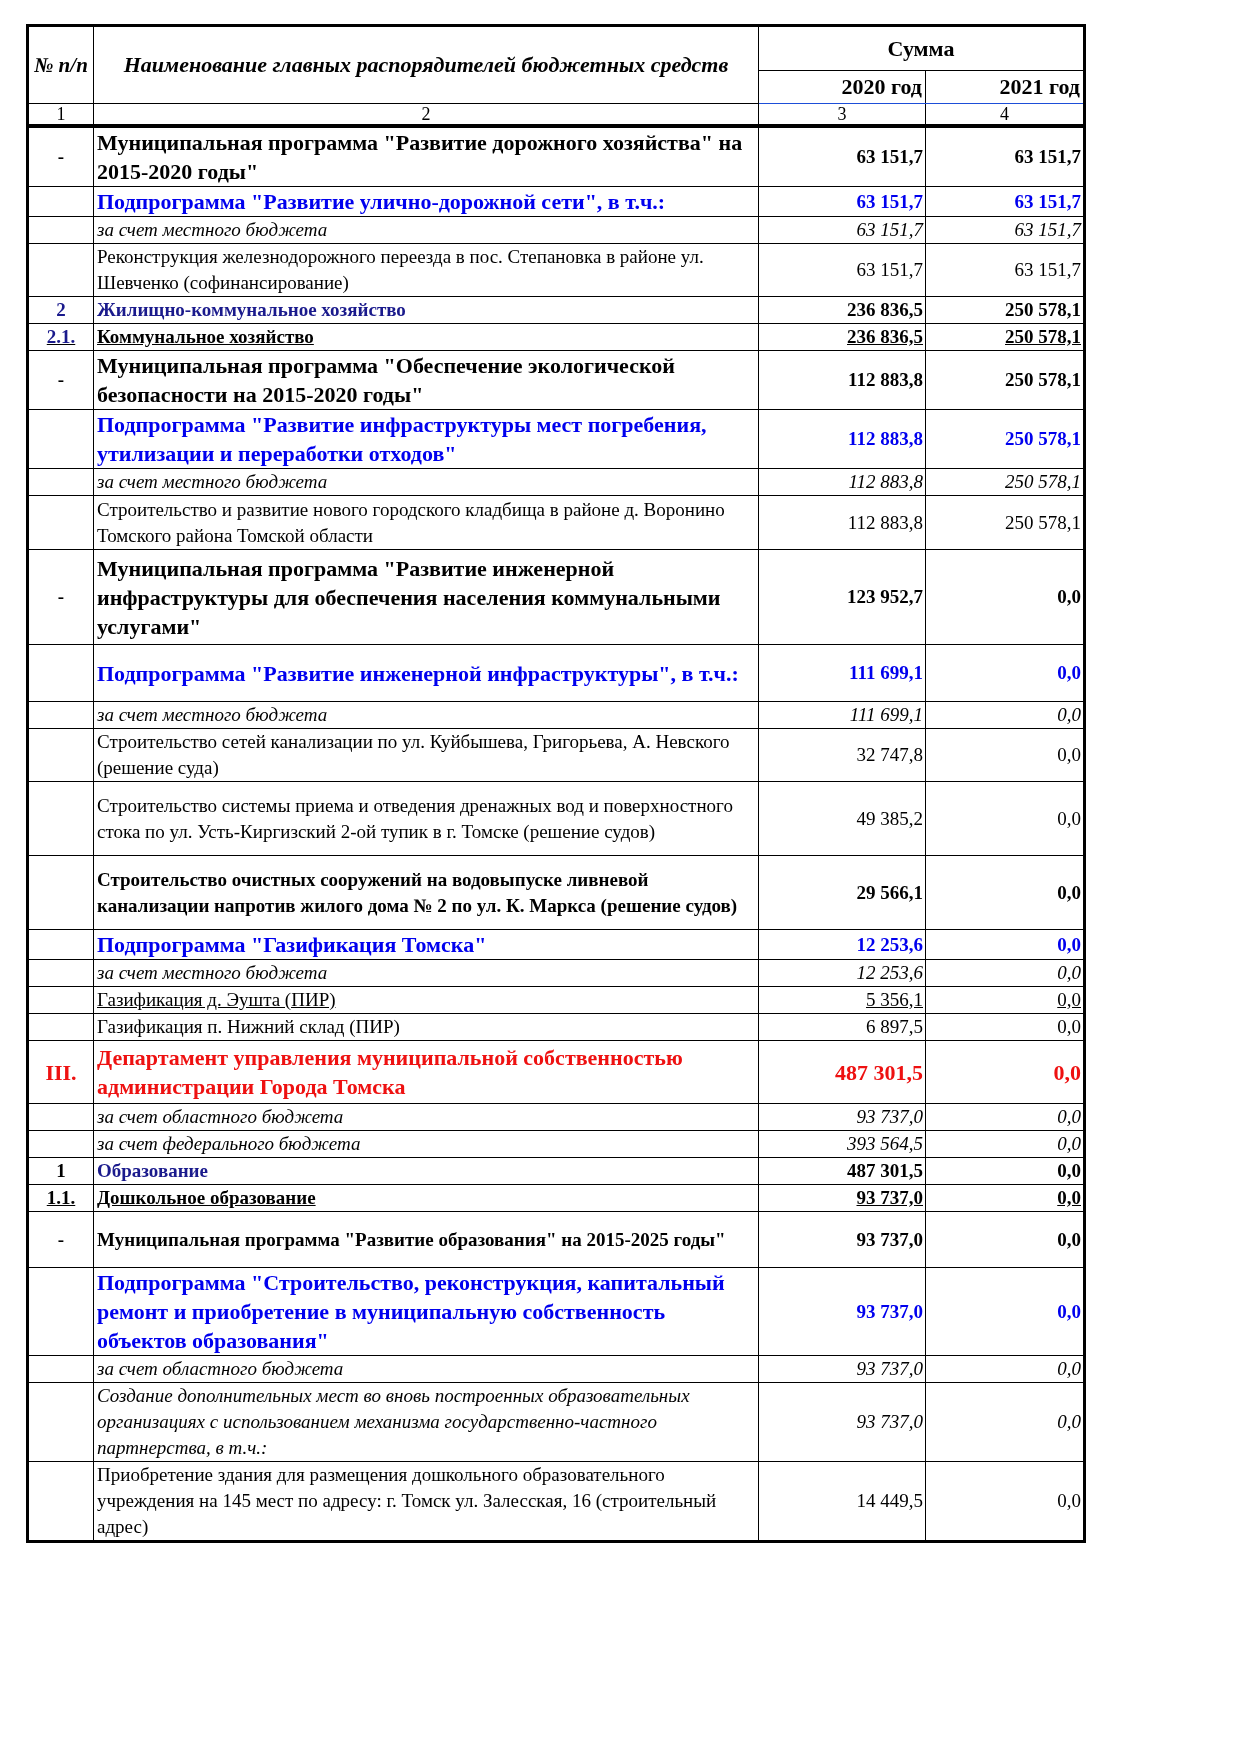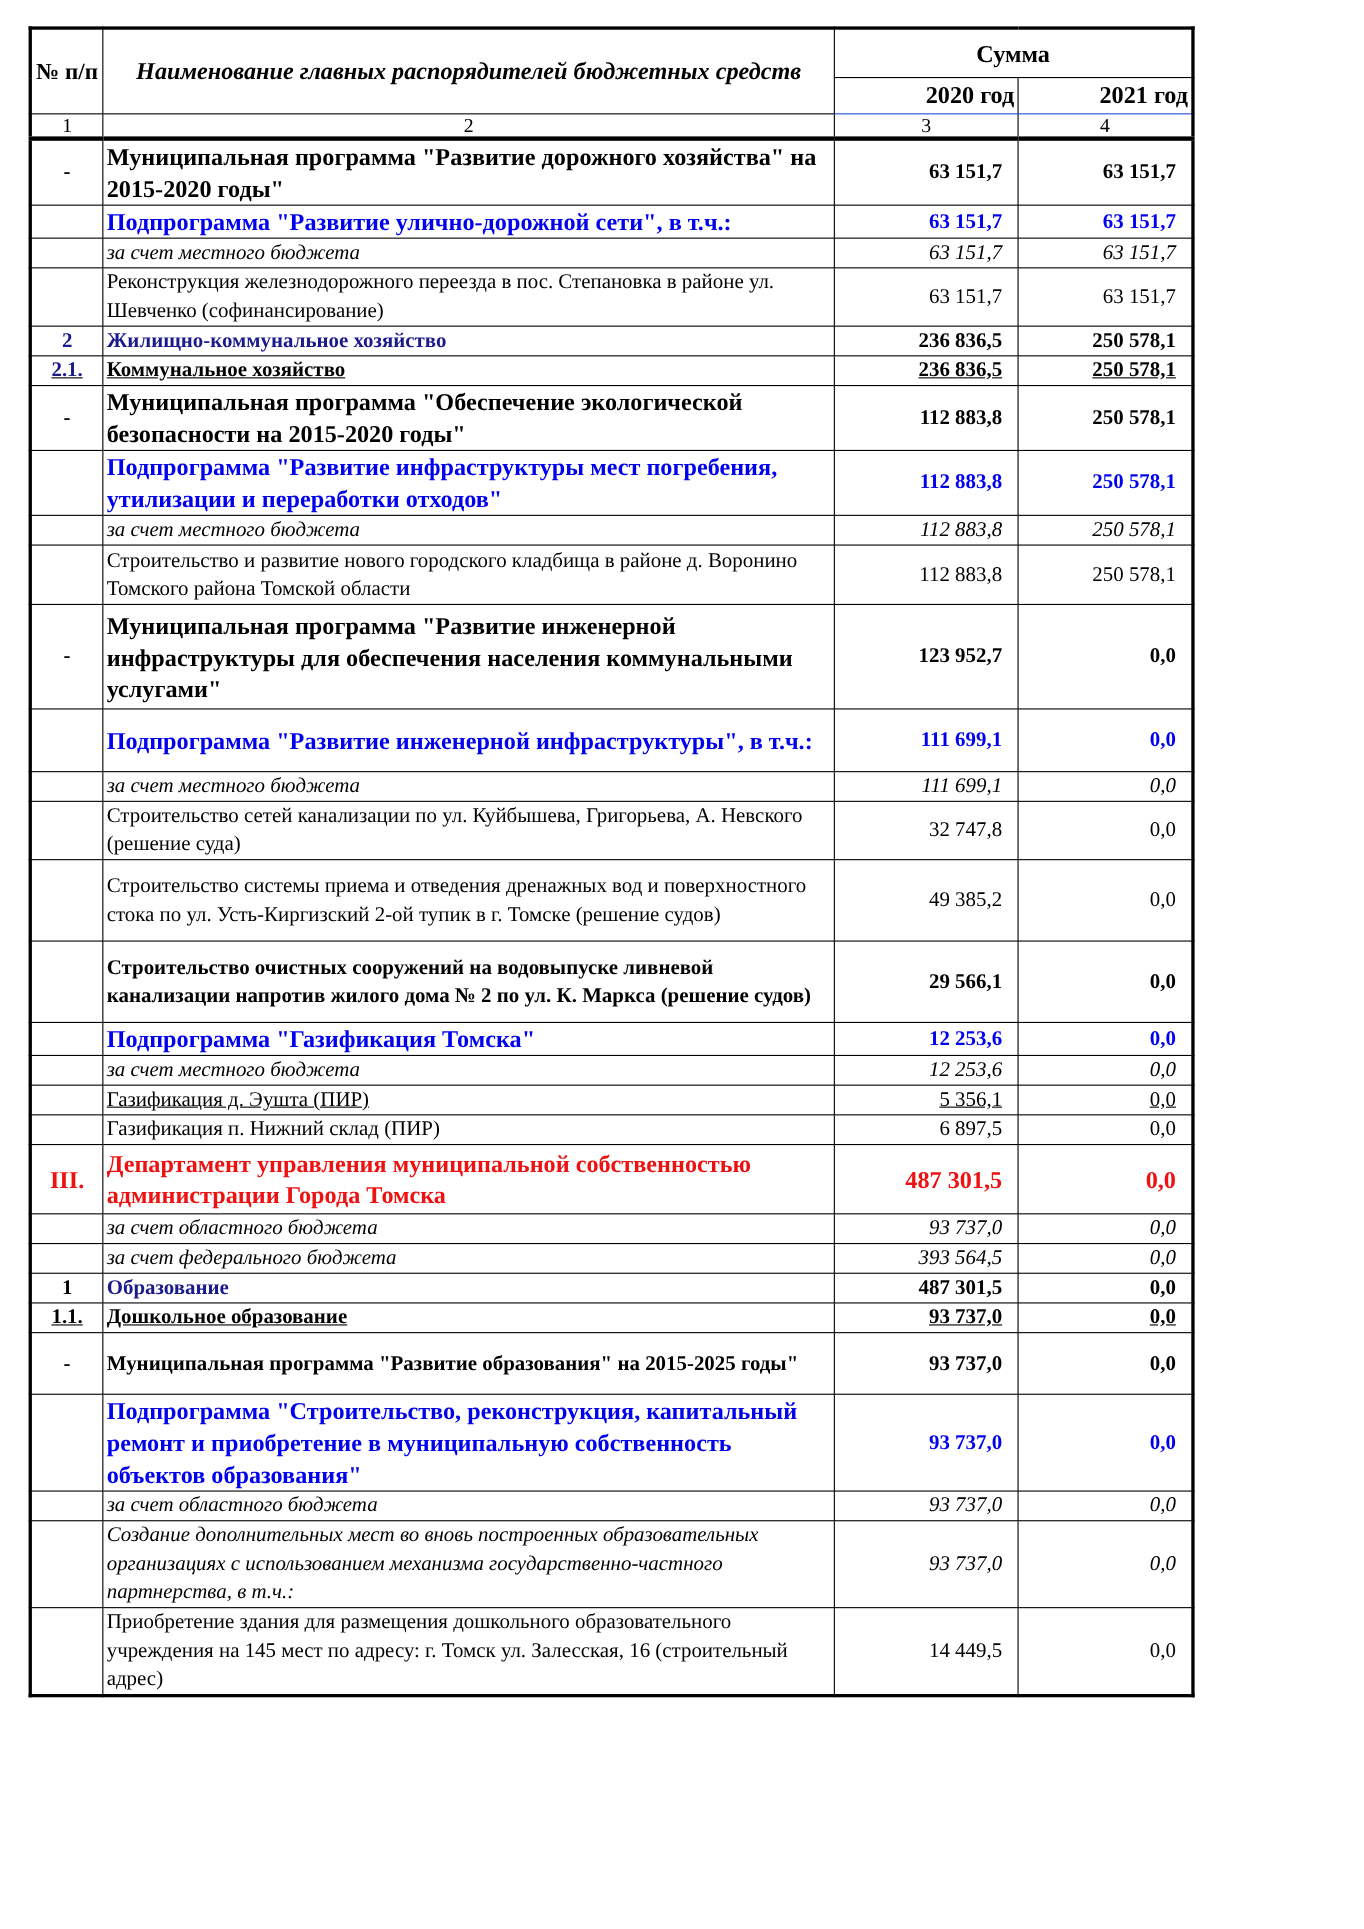--- a/index.html
+++ b/index.html
@@ -4,27 +4,27 @@
 <style>
   html, body { margin: 0; padding: 0; background: #ffffff; }
   body { width: 1240px; height: 1754px; position: relative; overflow: hidden;
          font-family: "Liberation Serif", "DejaVu Serif", serif; color: #000; }
   .page { position: absolute; left: 26px; top: 24px; width: 1057px; }
   table { border-collapse: collapse; width: 1057px; table-layout: fixed; }
   col.c1 { width: 66px; } col.c2 { width: 665px; } col.c3 { width: 167px; } col.c4 { width: 159px; }
   td, th { border: 1px solid #000; padding: 0 3px; vertical-align: middle; font-size: 19px; line-height: 26px; }
   table { border: 3px solid #000; }
   th { font-weight: bold; font-size: 22px; }
-  .hdr-num { text-align: center; font-size: 21px; line-height: 28px; }
+  .hdr-num { text-align: center; font-size: 21px; line-height: 28px; font-style: italic; }
   .hdr-name { text-align: center; font-style: italic; }
   .hdr-sum { text-align: center; height: 43px; }
   .hdr-year { text-align: right; height: 32px; border-bottom: 1px solid #1d4ed8; }
   .colnums td { text-align: center; font-size: 18px; height: 20px; line-height: 20px; border-bottom: 4px solid #000; }
   .num { text-align: center; font-weight: bold; }
-  .val { text-align: right; padding-right: 14px; }
+  .val { text-align: right; padding-right: 2px; }
   .bold { font-weight: bold; }
   .italic { font-style: italic; }
   .blue { color: #0000ee; }
   .navy { color: #1a1a8c; }
   .red { color: #ee1111; }
   .big { font-size: 22px; line-height: 29px; }
 </style>
 </head>
 <body>
 

